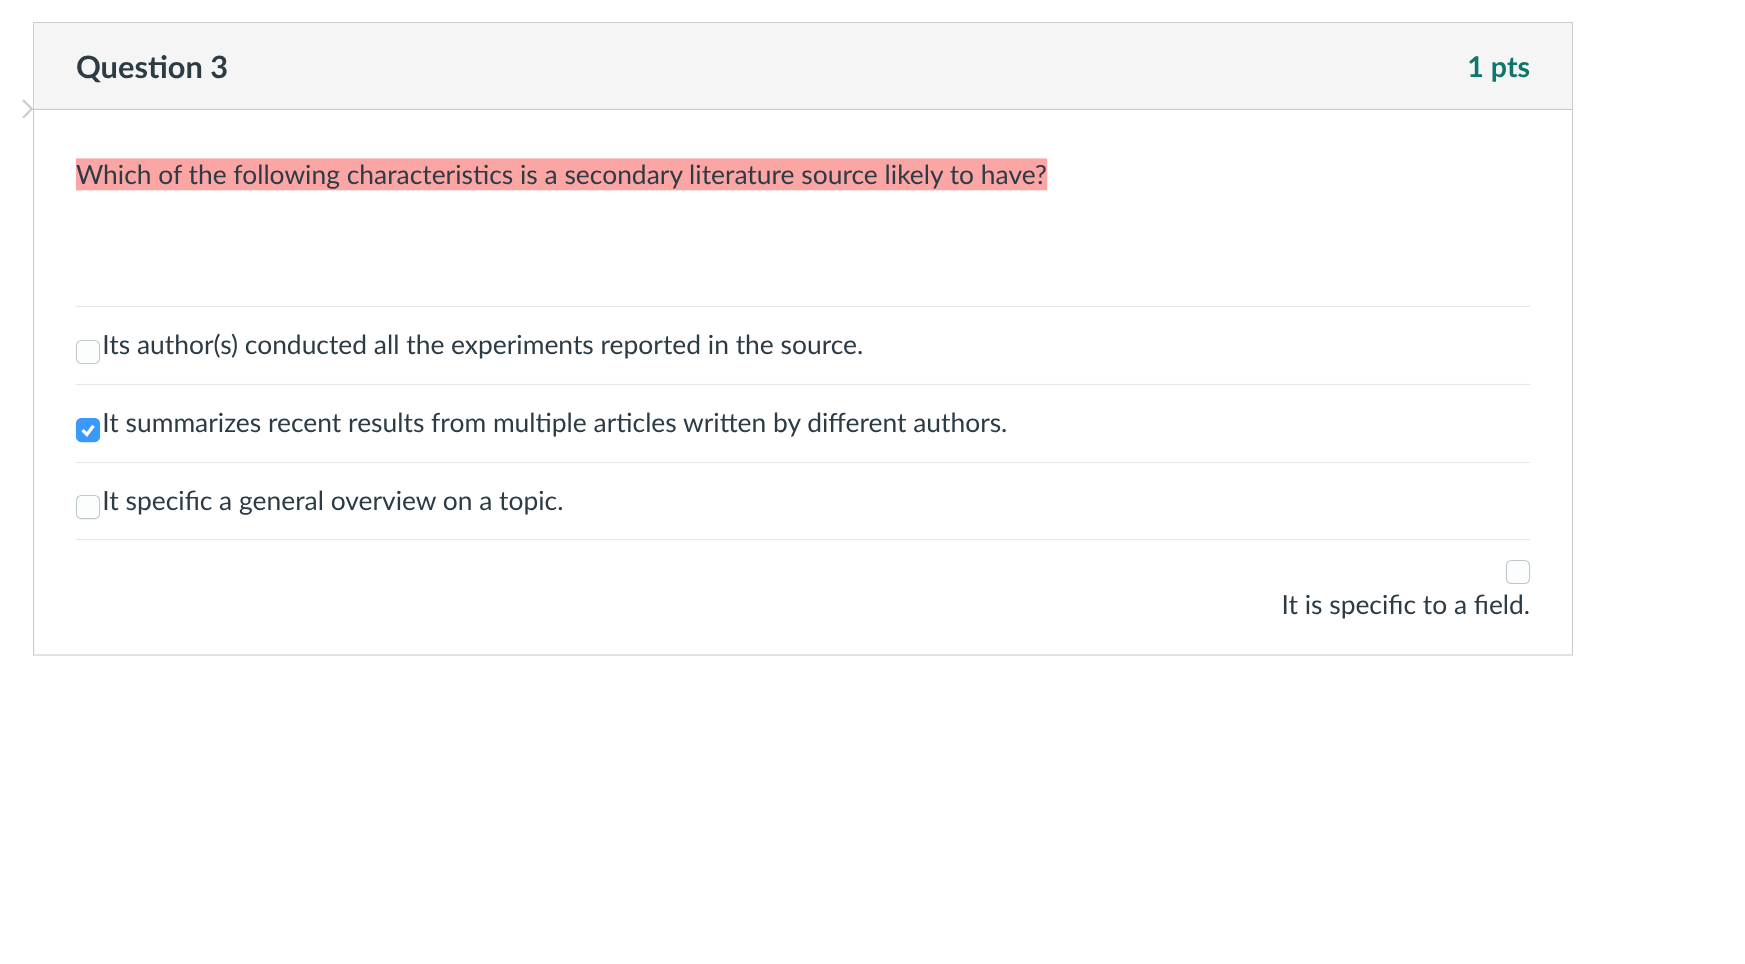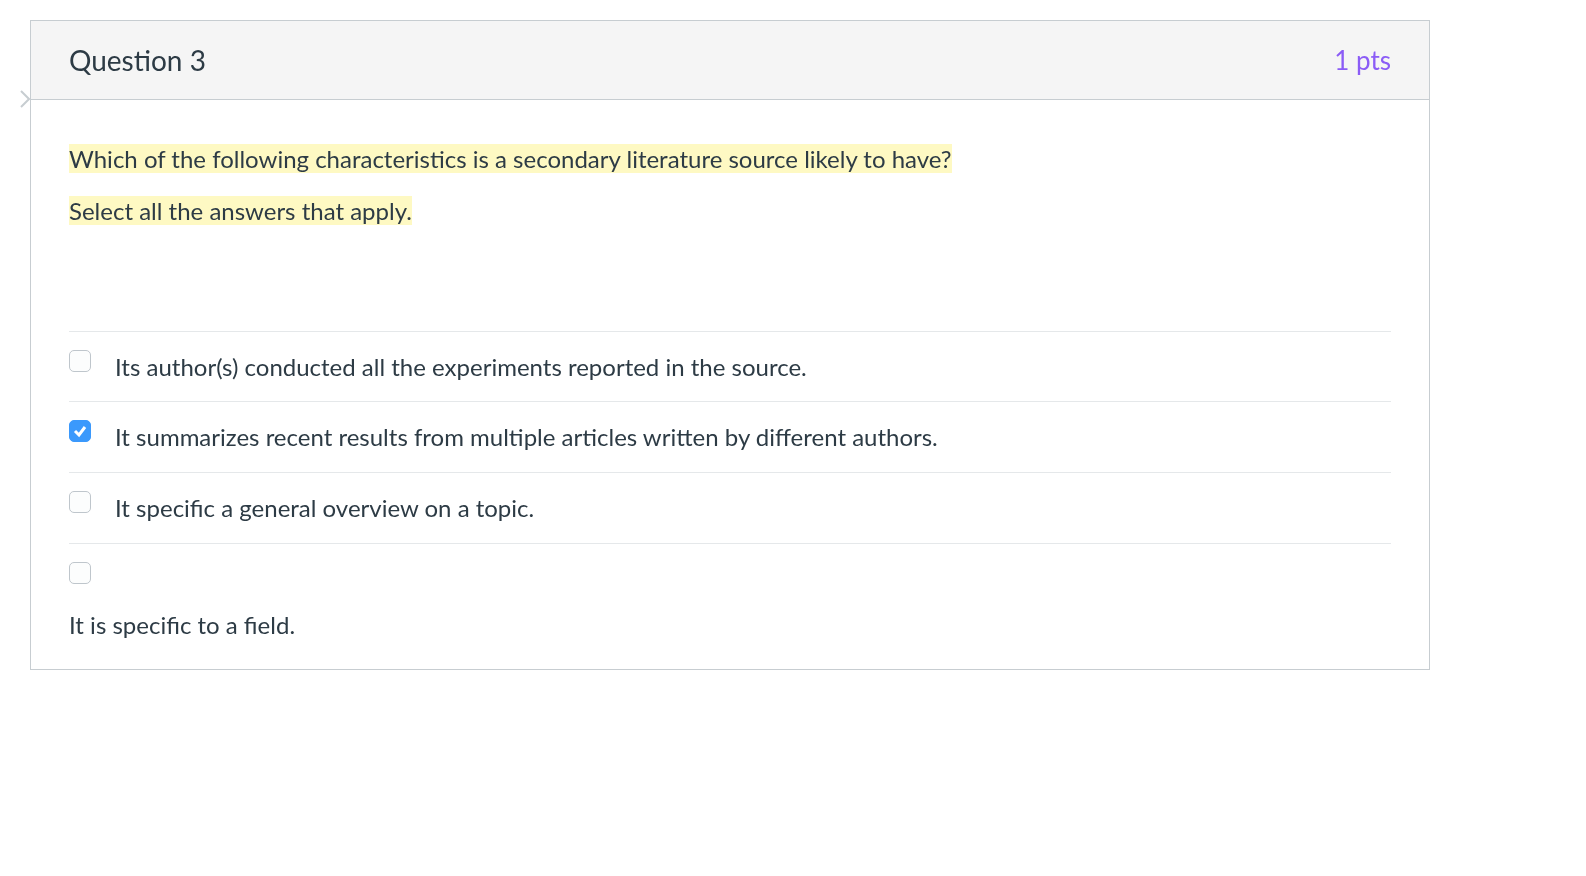--- a/index.html
+++ b/index.html
@@ -21,53 +21,53 @@
     .question-header {
       background: #f5f5f5;
       border-bottom: 1px solid #c7cdd1;
       padding: 22px 38px;
       display: flex;
       justify-content: space-between;
       align-items: center;
     }
     .question-title {
       font-size: 28px;
-      font-weight: 400;
+      font-weight: 700;
       color: #2d3b45;
     }
     .question-points {
       font-size: 26px;
-      font-weight: 400;
-      color: #8b5cf6;
+      font-weight: 700;
+      color: #0f766e;
     }
     .question-body {
       padding: 40px 38px 0 38px;
     }
     .stem {
       margin-bottom: 100px;
     }
     .stem-line {
       font-size: 24px;
       color: #2d3b45;
       line-height: 1.6;
       display: inline;
     }
     .highlight {
-      background: #fef9c3;
+      background: #fca5a5;
     }
     .stem-p1 {
       margin-bottom: 14px;
     }
     .answers {
       margin: 0;
     }
     .answer-row {
       display: flex;
-      align-items: flex-start;
-      gap: 24px;
+      align-items: flex-end;
+      gap: 2px;
       padding: 18px 0;
       border-top: 1px solid #e5e8ea;
     }
     .answer-row:last-child {
       padding-bottom: 28px;
       flex-direction: column;
     }
     .checkbox {
       width: 22px;
       height: 22px;
@@ -126,21 +126,20 @@
 
   <div class="question-container">
     <div class="question-header">
       <div class="question-title">Question 3</div>
       <div class="question-points">1 pts</div>
     </div>
 
     <div class="question-body">
       <div class="stem">
         <p class="stem-p1"><span class="stem-line highlight">Which of the following characteristics is a secondary literature source likely to have?</span></p>
-        <p><span class="stem-line highlight">Select all the answers that apply.</span></p>
       </div>
 
       <div class="answers">
 
         <div class="answer-row">
           <div class="checkbox">
             
           </div>
           <span class="answer-label">Its author(s) conducted all the experiments reported in the source.</span>
         </div>

